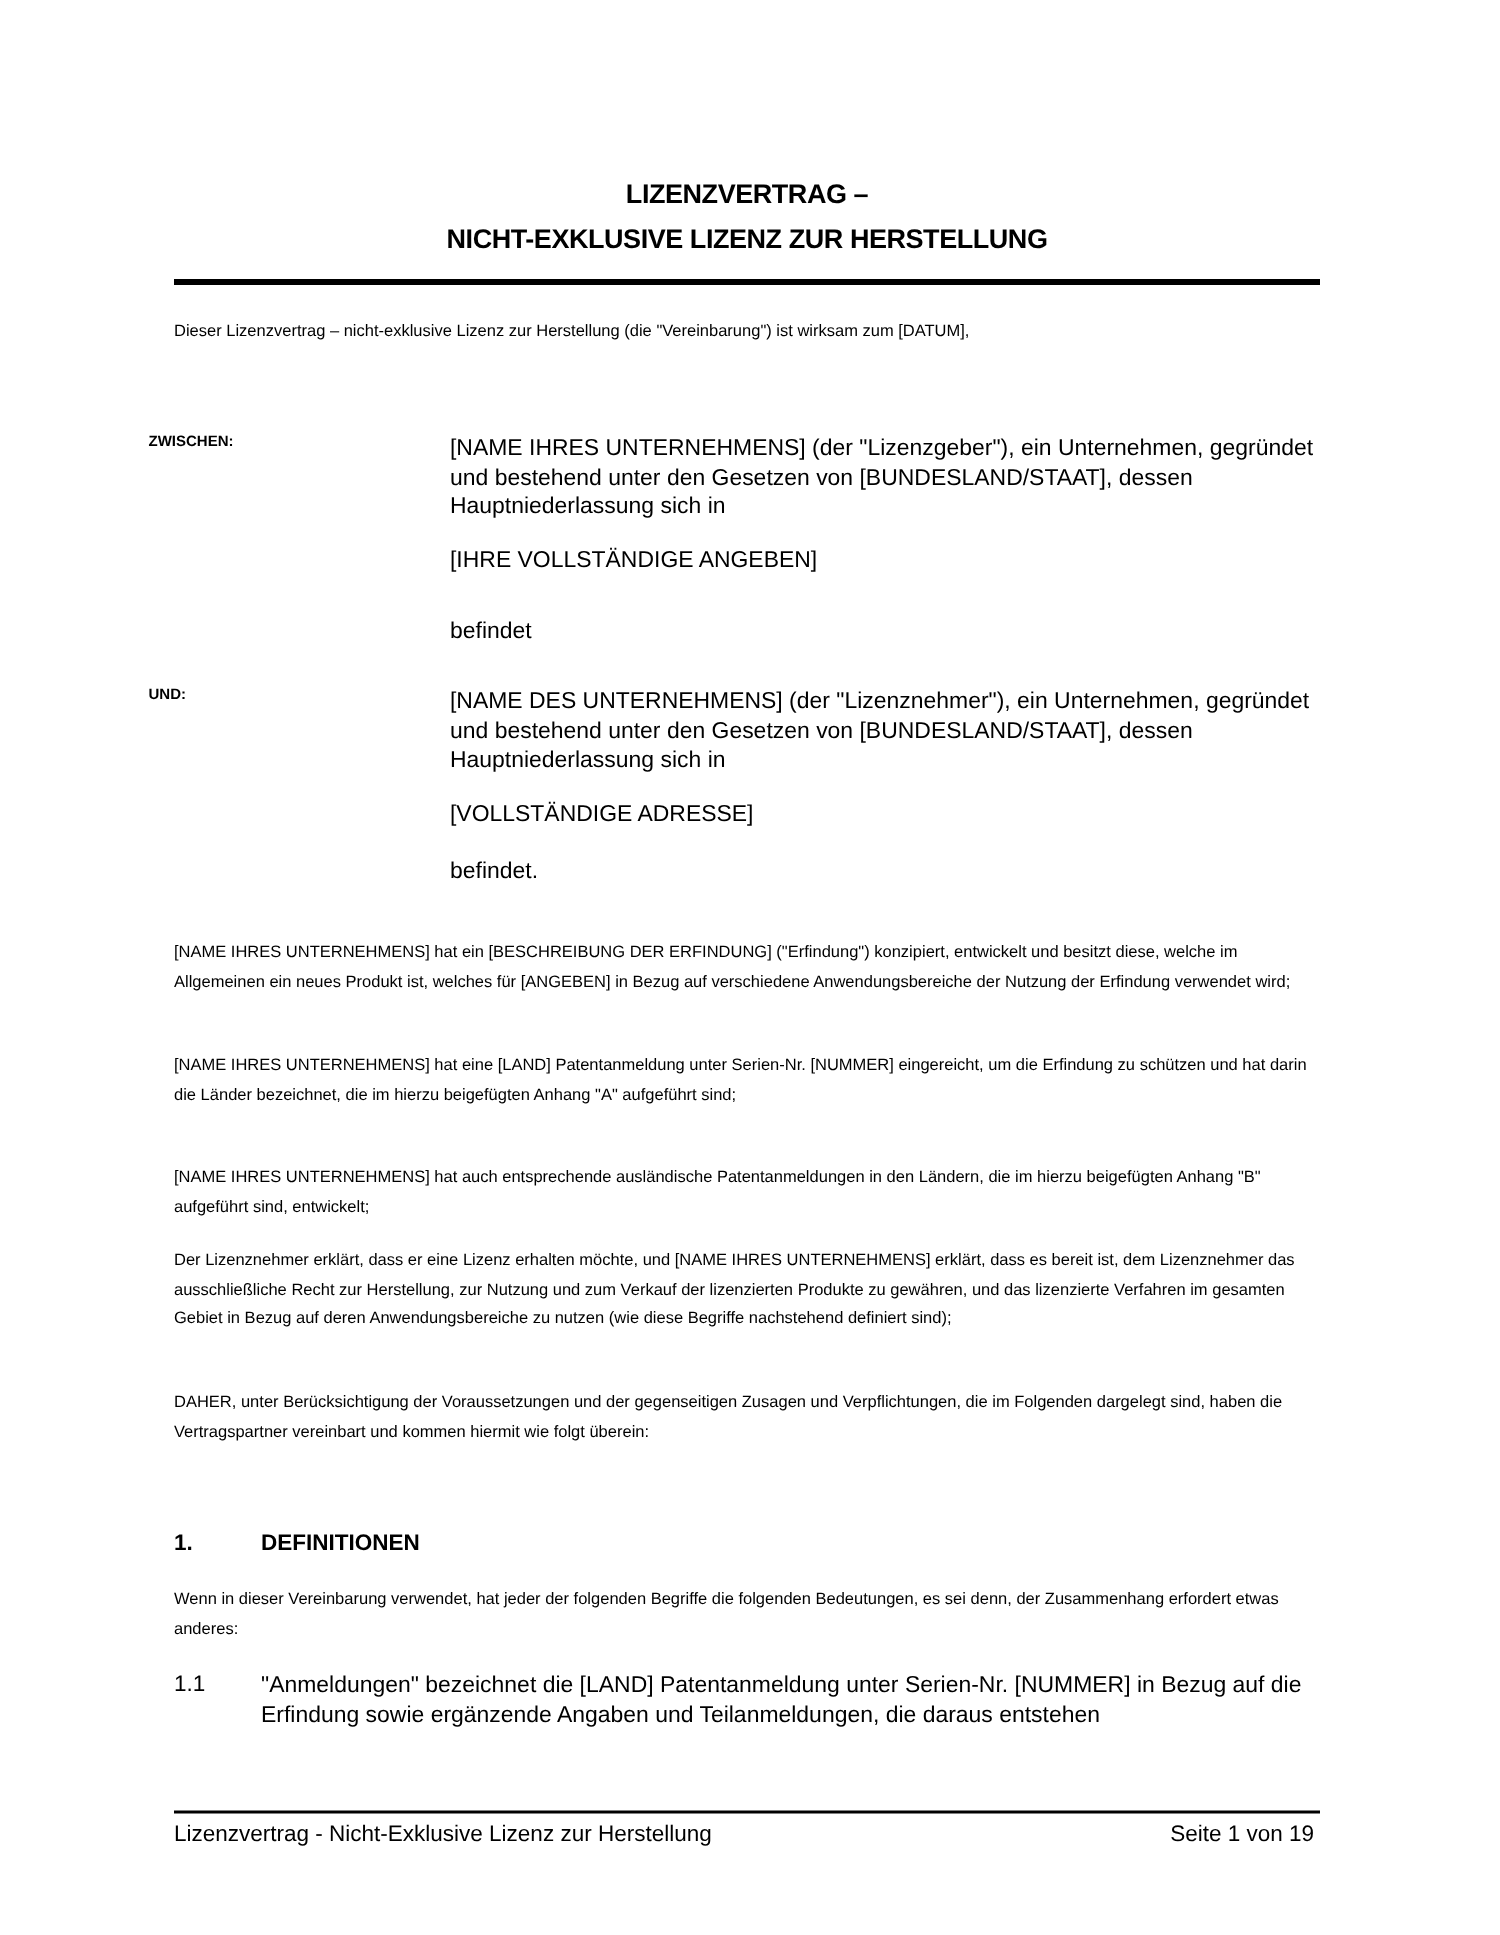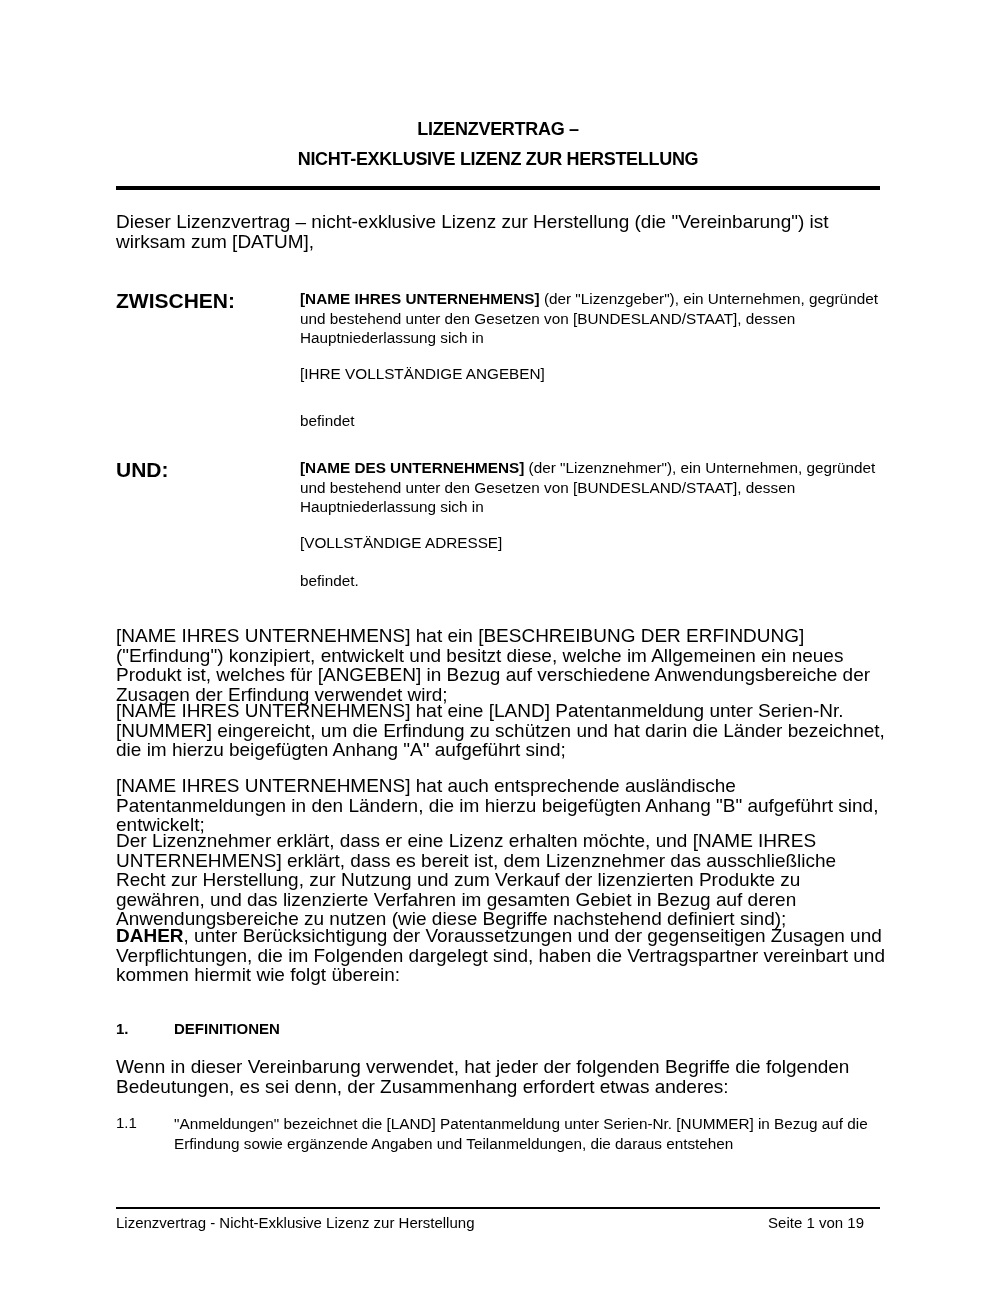--- a/index.html
+++ b/index.html
@@ -1,31 +1,31 @@
 <!DOCTYPE html>
 <html><head>
   <meta charset="utf-8">
   <style>
     html, body { margin: 0; padding: 0; background: #ffffff; }
     body { width: 1000px; height: 1290px; position: relative; overflow: hidden;
            font-family: "Liberation Sans", sans-serif; color: #000; font-size: 15px; }
     .title { position: absolute; left: 116px; width: 764px; top: 114px; text-align: center;
              font-weight: bold; font-size: 18px; line-height: 30px; letter-spacing: -0.3px; }
     .title-rule { position: absolute; left: 116px; width: 764px; top: 186px; height: 4px; background: #000; }
-    .p { position: absolute; left: 116px; width: 770px; line-height: 19.5px; font-size: 19px; }
-    .label { position: absolute; left: 116px; font-weight: bold; font-size: 21px; }
+    .p { position: absolute; left: 116px; width: 770px; line-height: 19.5px; font-size: 11px; }
+    .label { position: absolute; left: 99px; font-weight: bold; font-size: 10px; }
     .indent { position: absolute; left: 300px; width: 580px; line-height: 19.5px; font-size: 15.3px; }
-    b { font-weight: bold; }
+    b { font-weight: normal; }
     .sec-num { position: absolute; left: 116px; font-weight: bold; }
     .sec-title { position: absolute; left: 174px; font-weight: bold; }
     .item-num { position: absolute; left: 116px; }
     .item-text { position: absolute; left: 174px; width: 710px; line-height: 19.5px; font-size: 15.3px; }
     .footer-rule { position: absolute; left: 116px; width: 764px; top: 1207px; height: 2px; background: #000; }
     .footer-left { position: absolute; left: 116px; top: 1214px; font-size: 15px; }
-    .footer-right { position: absolute; right: 136px; top: 1214px; font-size: 15px; }
+    .footer-right { position: absolute; right: 124px; top: 1214px; font-size: 15px; }
   </style>
 </head>
 <body>
 
 <div class="title">
   <div>LIZENZVERTRAG –</div>
   <div>NICHT-EXKLUSIVE LIZENZ ZUR HERSTELLUNG</div>
 </div>
 <div class="title-rule"></div>
 
@@ -38,21 +38,21 @@
 <div class="indent" style="top:364px;">[IHRE VOLLSTÄNDIGE ANGEBEN]</div>
 <div class="indent" style="top:411px;">befindet</div>
 
 <div class="label" style="top:458px;">UND:</div>
 <div class="indent" style="top:458px;">
   <b>[NAME DES UNTERNEHMENS]</b><span> (der "Lizenznehmer"), ein Unternehmen, gegründet und bestehend unter den Gesetzen von [BUNDESLAND/STAAT], dessen Hauptniederlassung sich in</span>
 </div>
 <div class="indent" style="top:533px;">[VOLLSTÄNDIGE ADRESSE]</div>
 <div class="indent" style="top:571px;">befindet.</div>
 
-<div class="p" style="top:626px;">[NAME IHRES UNTERNEHMENS] hat ein [BESCHREIBUNG DER ERFINDUNG] ("Erfindung") konzipiert, entwickelt und besitzt diese, welche im Allgemeinen ein neues Produkt ist, welches für [ANGEBEN] in Bezug auf verschiedene Anwendungsbereiche der Zusagen der Erfindung verwendet wird;</div>
+<div class="p" style="top:626px;">[NAME IHRES UNTERNEHMENS] hat ein [BESCHREIBUNG DER ERFINDUNG] ("Erfindung") konzipiert, entwickelt und besitzt diese, welche im Allgemeinen ein neues Produkt ist, welches für [ANGEBEN] in Bezug auf verschiedene Anwendungsbereiche der Nutzung der Erfindung verwendet wird;</div>
 <div class="p" style="top:701px;">[NAME IHRES UNTERNEHMENS] hat eine [LAND] Patentanmeldung unter Serien-Nr. [NUMMER] eingereicht, um die Erfindung zu schützen und hat darin die Länder bezeichnet, die im hierzu beigefügten Anhang "A" aufgeführt sind;</div>
 <div class="p" style="top:776px;">[NAME IHRES UNTERNEHMENS] hat auch entsprechende ausländische Patentanmeldungen in den Ländern, die im hierzu beigefügten Anhang "B" aufgeführt sind, entwickelt;</div>
 <div class="p" style="top:831px;">Der Lizenznehmer erklärt, dass er eine Lizenz erhalten möchte, und [NAME IHRES UNTERNEHMENS] erklärt, dass es bereit ist, dem Lizenznehmer das ausschließliche Recht zur Herstellung, zur Nutzung und zum Verkauf der lizenzierten Produkte zu gewähren, und das lizenzierte Verfahren im gesamten Gebiet in Bezug auf deren Anwendungsbereiche zu nutzen (wie diese Begriffe nachstehend definiert sind);</div>
 
 <div class="p" style="top:926px;">
   <b>DAHER</b><span>, unter Berücksichtigung der Voraussetzungen und der gegenseitigen Zusagen und Verpflichtungen, die im Folgenden dargelegt sind, haben die Vertragspartner vereinbart und kommen hiermit wie folgt überein:</span>
 </div>
 
 <div class="sec-num" style="top:1020px;">1.</div>
 <div class="sec-title" style="top:1020px;">DEFINITIONEN</div>

